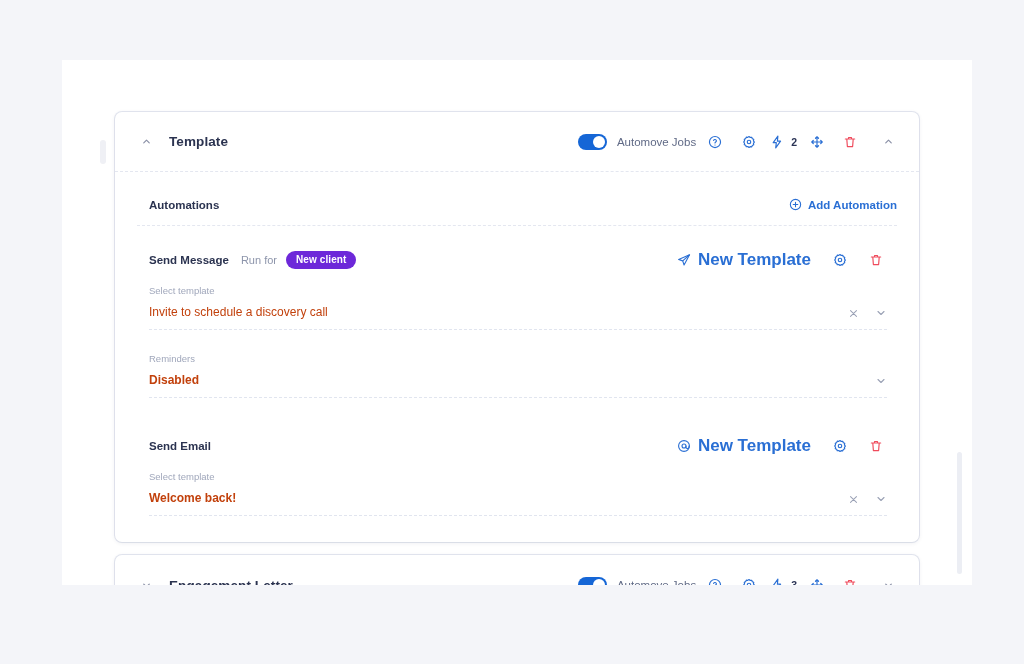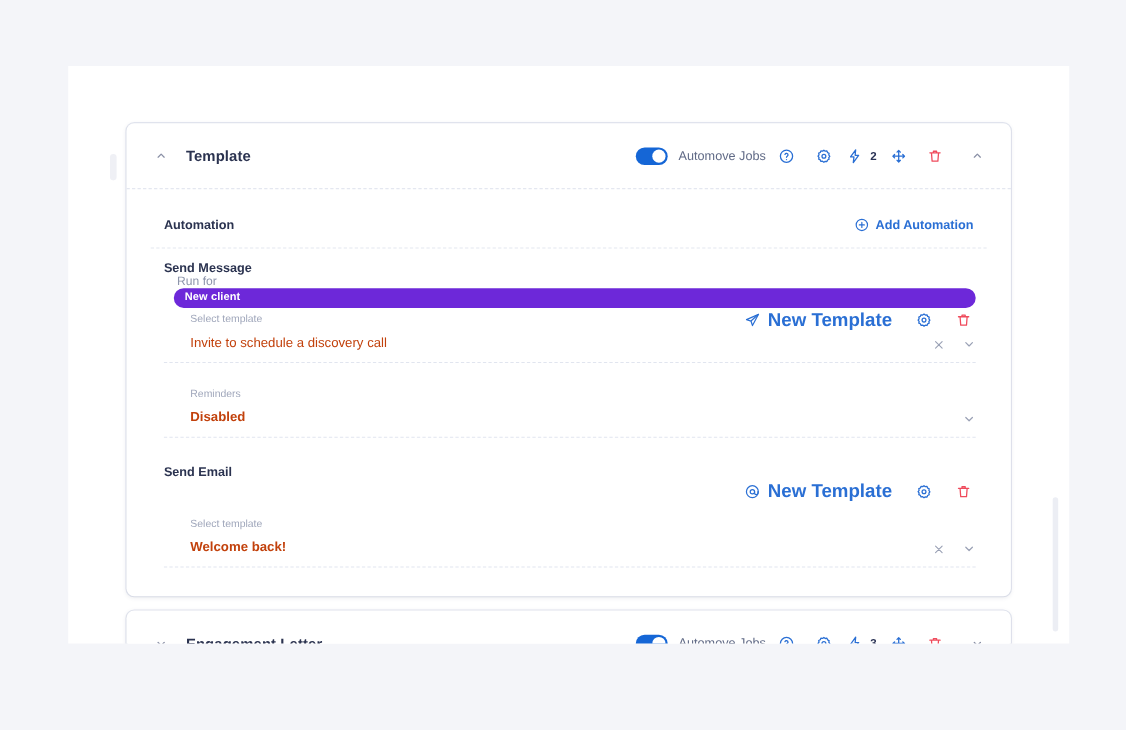--- a/index.html
+++ b/index.html
@@ -167,32 +167,32 @@
   }
   .add-auto {
     margin-left: auto;
     display: flex;
     align-items: center;
     gap: 6px;
     color: #2a6fd4;
     font-size: 11.5px;
     font-weight: bold;
     cursor: pointer;
-    margin-right: 12px;
+    margin-right: 0;
   }
 
   
   .auto-block { padding: 0 22px; }
 
   .auto-head {
     display: flex;
+    align-items: center;
     height: 44px;
     padding-left: 12px;
     padding-right: 10px;
-    flex-direction: column;
   }
 
   .auto-name {
     font-size: 11.5px;
     font-weight: bold;
     color: #2b3350;
   }
 
   .run-for {
     margin-left: 12px;
@@ -231,21 +231,21 @@
 
   
   .field {
     margin-left: 12px;
     margin-right: 10px;
     padding: 3px 0 9px;
     border-bottom: 1px dashed #e1e5ef;
     display: flex;
     align-items: flex-end;
   }
-  .field-main { flex: 1 1 auto; margin-left: 24px; }
+  .field-main { flex: 1 1 auto; }
   .field-label {
     font-size: 9.5px;
     color: #a0a7bb;
     margin-bottom: 6px;
   }
   .field-value {
     font-size: 12px;
     color: #c2410c;
   }
   .field-value.bold { font-weight: bold; }
@@ -328,21 +328,21 @@
             <svg width="11" height="11" viewBox="0 0 24 24" fill="none" stroke="currentColor" stroke-width="2.6" stroke-linecap="round" stroke-linejoin="round">
                 <polyline points="18 15 12 9 6 15"></polyline>
               </svg>
           </span>
         </div>
       </div>
 
       <div class="spacer-sm"></div>
 
       <div class="auto-bar">
-        <span class="auto-bar-title">Automation</span>
+        <span class="auto-bar-title">Automations</span>
         <span class="add-auto">
           <span>
             <svg width="13" height="13" viewBox="0 0 24 24" fill="none" stroke="currentColor" stroke-width="2" stroke-linecap="round">
                 <circle cx="12" cy="12" r="9.5"></circle>
                 <path d="M12 7.8v8.4M7.8 12h8.4"></path>
               </svg>
           </span>
           <span>Add Automation</span>
         </span>
       </div>

